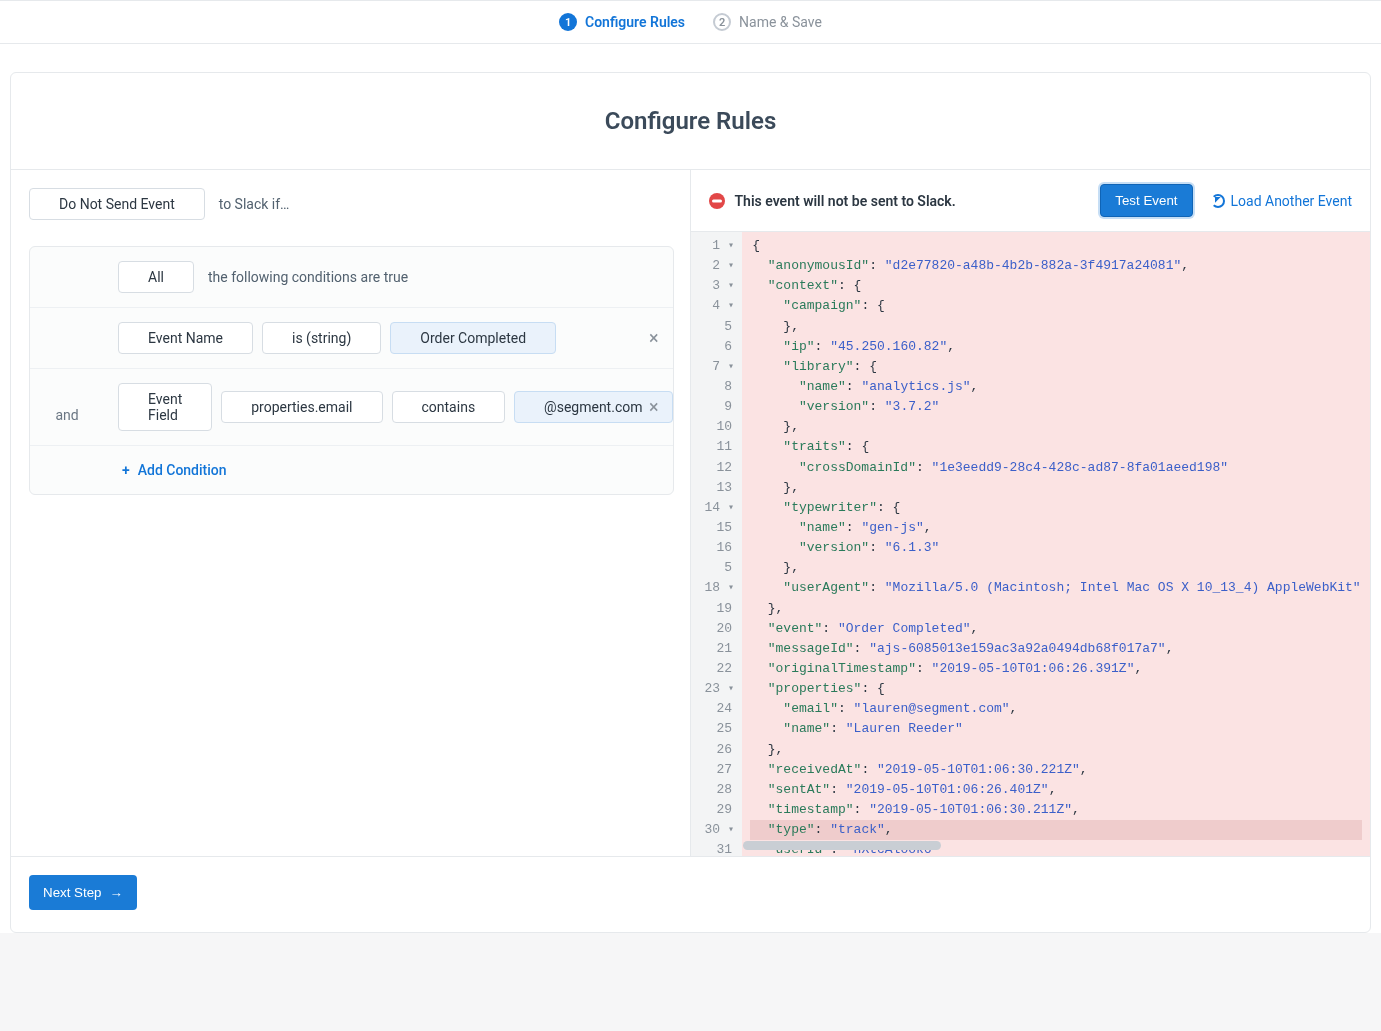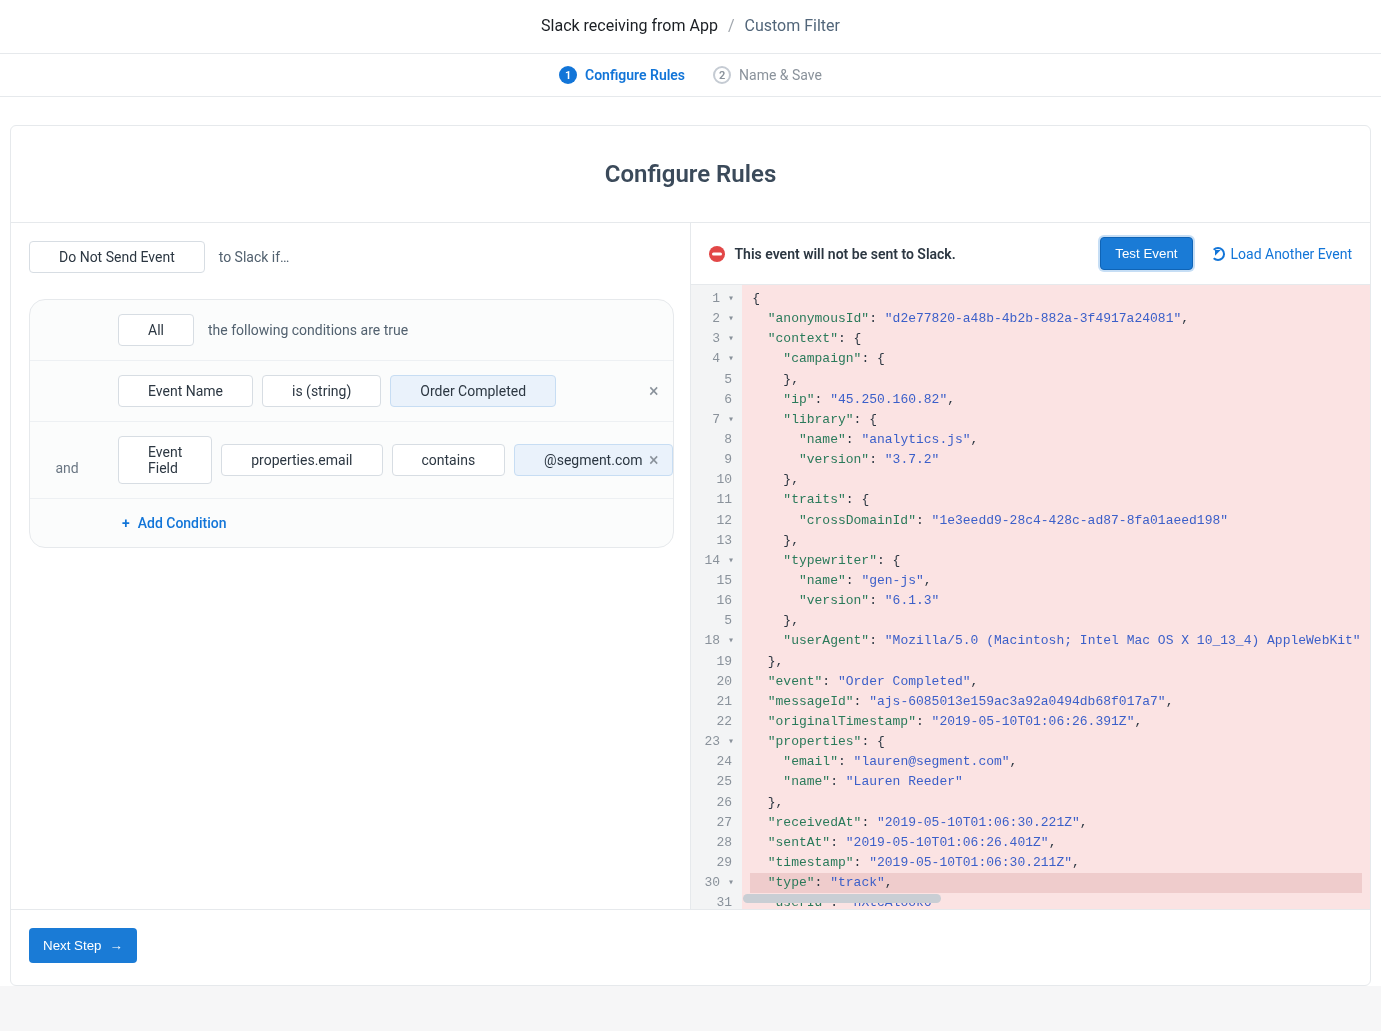--- a/index.html
+++ b/index.html
@@ -24,21 +24,21 @@
   .card-title { text-align: center; font-size: 24px; font-weight: 600; color: #3b4a5a; padding: 34px 0 34px; }
 
   .content { display: flex; border-top: 1px solid #e6e9ec; }
 
   
   .left { width: 50%; padding: 18px 16px 0 18px; border-right: 1px solid #e6e9ec; }
   .action-row { display: flex; align-items: center; gap: 14px; margin-bottom: 26px; }
   .pill { border: 1px solid #d7dde3; background: #fff; border-radius: 4px; padding: 7px 29px; font-size: 14px; color: #2c3742; display: inline-flex; align-items: center; }
   .label-text { color: #52616f; font-size: 14px; }
 
-  .cond-block { border: 1px solid #e6e9ec; border-radius: 16px; background: #fbfcfc; }
+  .cond-block { border: 1px solid #e6e9ec; border-radius: 6px; background: #fbfcfc; }
   .cond-header { display: flex; align-items: center; gap: 14px; padding: 14px 14px 14px 88px; border-bottom: 1px solid #edf0f3; position: relative; }
   .cond-row { display: flex; align-items: center; gap: 9px; padding: 14px 42px 14px 88px; border-bottom: 1px solid #edf0f3; position: relative; }
   .cond-row .joiner, .cond-header .spacer { position: absolute; left: 0; top: 16px; bottom: 0; width: 74px; display:flex; align-items:center; justify-content:center; color:#6a7683; font-size:14px; }
   .close-x { position: absolute; right: 14px; top: 50%; transform: translateY(-50%); color: #8a929b; cursor: pointer; font-size: 18px; line-height: 1; }
   .pill.value { background: #eaf2fb; border-color: #c7ddf3; }
   .add-row { padding: 16px 14px 16px 92px; }
   .add-btn { color: #1275d8; font-weight: 500; display:inline-flex; align-items:center; gap:8px; cursor:pointer; }
   .plus { font-weight: 600; }
 
   
@@ -72,25 +72,20 @@
 
   
   .card-footer { display:flex; justify-content:flex-start; padding: 18px 18px 22px; border-top:1px solid #e6e9ec; }
   .btn-next { background:#1a7bd6; color:#fff; border:none; border-radius:4px; padding:10px 14px; font-weight:500; display:inline-flex; align-items:center; gap:8px; cursor:pointer; }
   .arrow { font-weight:600; }
 </style>
 </head>
 <body>
 
 <div class="page">
-  <div class="breadcrumb">
-    <span>Slack receiving from App</span>
-    <span class="sep">/</span>
-    <span class="sec">Custom Filter</span>
-  </div>
 
   <div class="stepper">
     <div class="step active">
       <span class="circle">1</span>
       <span>Configure Rules</span>
     </div>
     <div class="step inactive">
       <span class="circle">2</span>
       <span>Name &amp; Save</span>
     </div>

